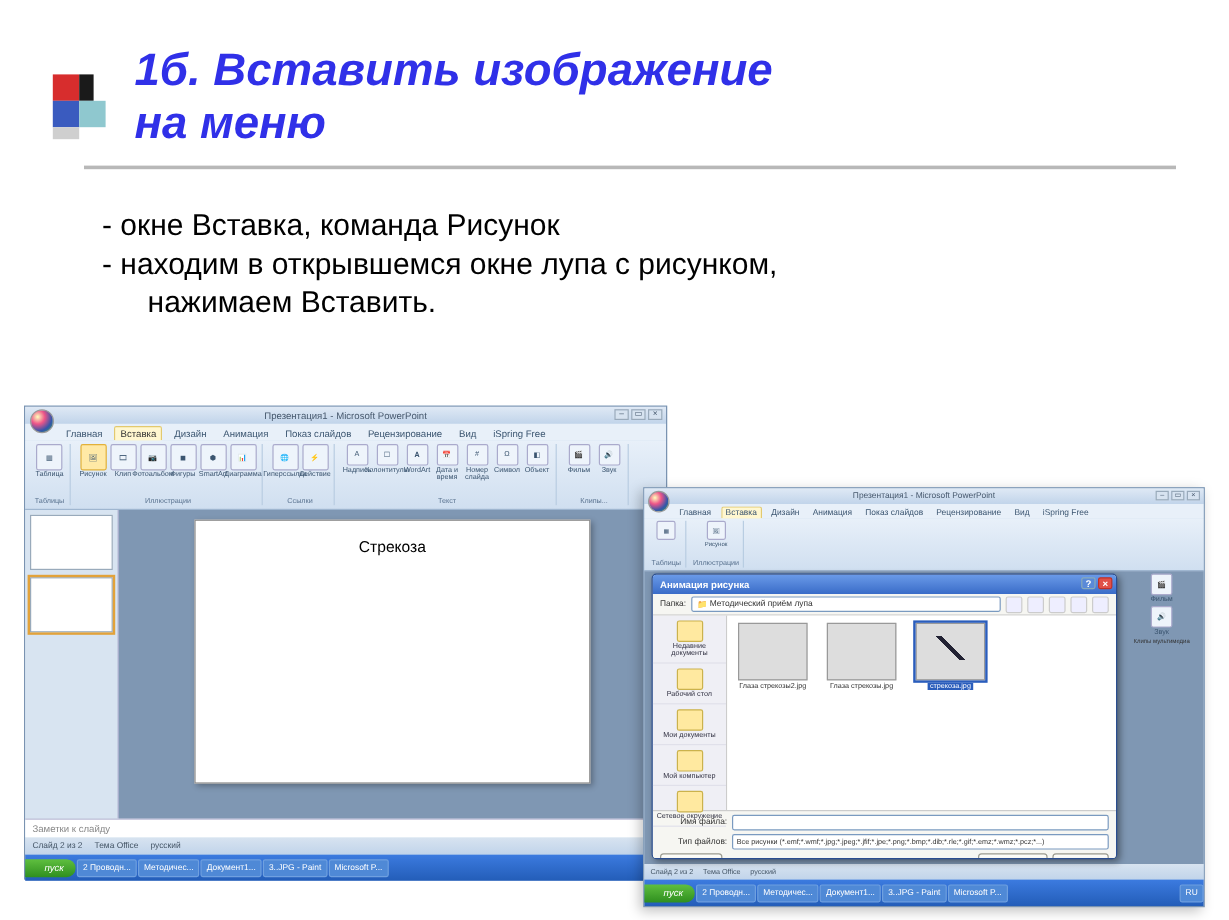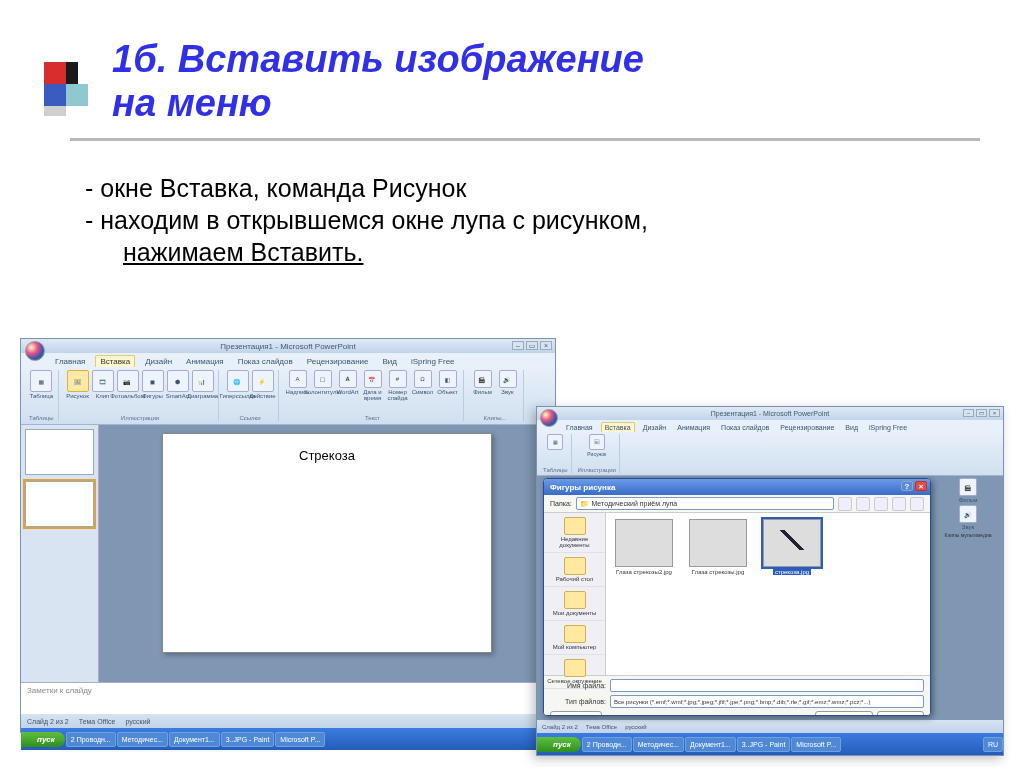--- a/index.html
+++ b/index.html
@@ -52,21 +52,21 @@
   .body-text {
     position: absolute;
     left: 85px;
     top: 172px;
     font-size: 25px;
     color: #000;
     line-height: 1.28;
     width: 880px;
   }
   .body-text .line { display: block; }
-  .body-text .indent { padding-left: 38px; text-decoration: underline; }
+  .body-text .indent { padding-left: 38px; }
 
   
   .shot1 {
     position: absolute;
     left: 20px;
     top: 338px;
     width: 536px;
     height: 395px;
     border: 1px solid #7a93b1;
     background: #cfe0ee;
@@ -127,24 +127,24 @@
   }
   .s1-tooltip b { font-size:8px; }
   .s1-tooltip .hint { display:flex; align-items:center; gap:4px; margin-top:3px; border-top:1px solid #ccc; padding-top:2px;}
   .s1-tooltip .hint .qicon{ width:10px;height:10px;border-radius:50%;background:#3a7bd5;color:#fff;font-size:7px;text-align:center;line-height:10px;}
   .s1-slide {
     position:absolute; left:50%; top:8px; transform:translateX(-50%);
     width: 330px; height: 220px; background:#fff; border:1px solid #888;
     box-shadow: 2px 2px 5px rgba(0,0,0,.3);
   }
   .s1-slide .stitle { text-align:center; font-size:13px; margin-top:14px; color:#000;}
-  .s1-notes { height: 32px; background:#fff; border-top:1px solid #aac; font-size:8px; color:#888; padding:3px 6px;}
+  .s1-notes { height: 16px; background:#fff; border-top:1px solid #aac; font-size:8px; color:#888; padding:3px 6px;}
   .s1-status { height:14px; background: linear-gradient(#d7e3f0,#c1d4ea); font-size:7px; color:#456; display:flex; align-items:center; padding:0 6px; gap:10px; position:relative;}
   .s1-taskbar { height:22px; background: linear-gradient(#3c7be0, #235db8); display:flex; align-items:center; padding:0; gap:1px;}
-  .tb-start { background: linear-gradient(#5fbf3f,#2f8f1f); color:#fff; font-size:8px; font-style:italic; font-weight:bold; padding:3px 10px 3px 16px; border-radius:0 8px 8px 0; position:relative;}
+  .tb-start { background: linear-gradient(#5fbf3f,#2f8f1f); color:#fff; font-size:8px; font-style:italic; font-weight:normal; padding:3px 10px 3px 16px; border-radius:0 8px 8px 0; position:relative;}
   .tb-item { background:#4f89d6; color:#fff; font-size:7px; padding:3px 4px; border:1px solid #6fa0e0; border-radius:2px; max-width:70px; overflow:hidden; white-space:nowrap;}
 
   
   .shot2 {
     position: absolute;
     left: 536px;
     top: 406px;
     width: 468px;
     height: 350px;
     border: 1px solid #7a93b1;
@@ -423,21 +423,21 @@
         </div>
       <div class="ricon">
           <div class="ic">🔊</div>
           <span>Звук</span>
         </div>
       <div class="glabel" style="font-size:5px;">Клипы мультимедиа</div>
     </div>
 
     <div class="dialog">
       <div class="dlg-title">
-        <span>Фигуры рисунка</span>
+        <span>Анимация рисунка</span>
         <div class="dbtns">
           <span>?</span>
           <span class="x">×</span>
         </div>
       </div>
       <div class="dlg-toolbar">
         <span>Папка:</span>
         <div class="combo">
           <span>📁</span>&nbsp;
           <span>Методический приём лупа</span>

